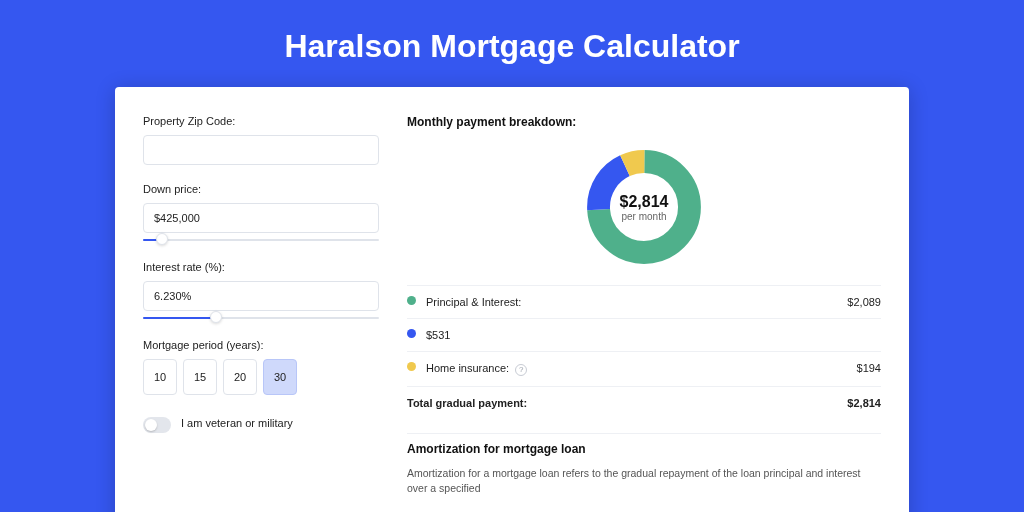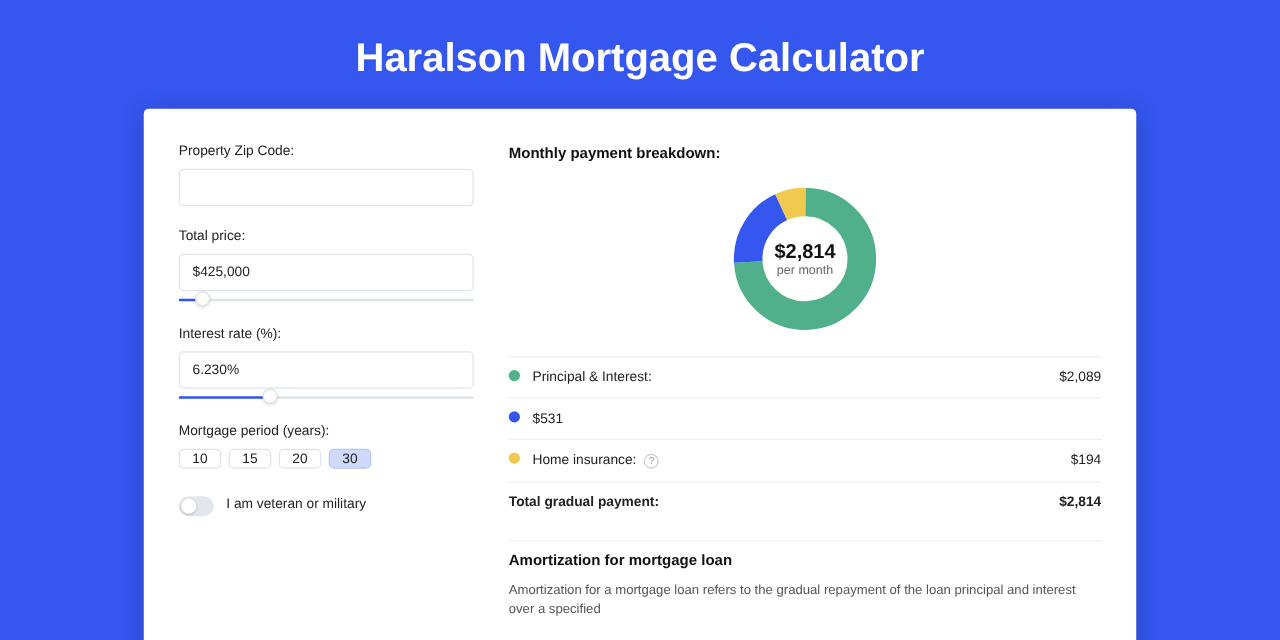--- a/index.html
+++ b/index.html
@@ -44,21 +44,21 @@
     background: #3557f0; border-radius: 2px;
   }
   .slider-thumb {
     position: absolute; top: -4px; width: 12px; height: 12px;
     background: #fff; border: 1px solid #dfe3ea; border-radius: 50%;
     box-shadow: 0 1px 3px rgba(0,0,0,.15);
     transform: translateX(-50%);
   }
   .period-row { display: flex; gap: 6px; }
   .period-btn {
-    width: 34px; height: 16px; border: 1px solid #dfe3ea; border-radius: 4px;
+    width: 34px; height: 36px; border: 1px solid #dfe3ea; border-radius: 4px;
     background: #fff; font-size: 11px; color: #222; display: flex;
     align-items: center; justify-content: center; cursor: pointer;
   }
   .period-btn.active { background: #cfd9fb; border-color: #b8c6f8; }
   .toggle-row { display: flex; align-items: flex-start; gap: 10px; margin-top: 22px; }
   .toggle {
     width: 28px; height: 16px; background: #e3e6ec; border-radius: 10px;
     position: relative; cursor: pointer;
   }
   .toggle-knob {
@@ -102,21 +102,21 @@
 <div class="card">
 
   <div class="left">
 
     <div class="field-block">
       <div class="field-label">Property Zip Code:</div>
       <input class="text-input" value="" style="">
     </div>
 
     <div class="field-block">
-      <div class="field-label">Total price:</div>
+      <div class="field-label">Down price:</div>
       <input class="text-input" value="$425,000" style="">
       <div class="slider-wrap">
         <div class="slider-track"></div>
         <div class="slider-fill" style="width: 8%;"></div>
         <div class="slider-thumb" style="left: 8%;"></div>
       </div>
     </div>
 
 
     <div class="field-block">

